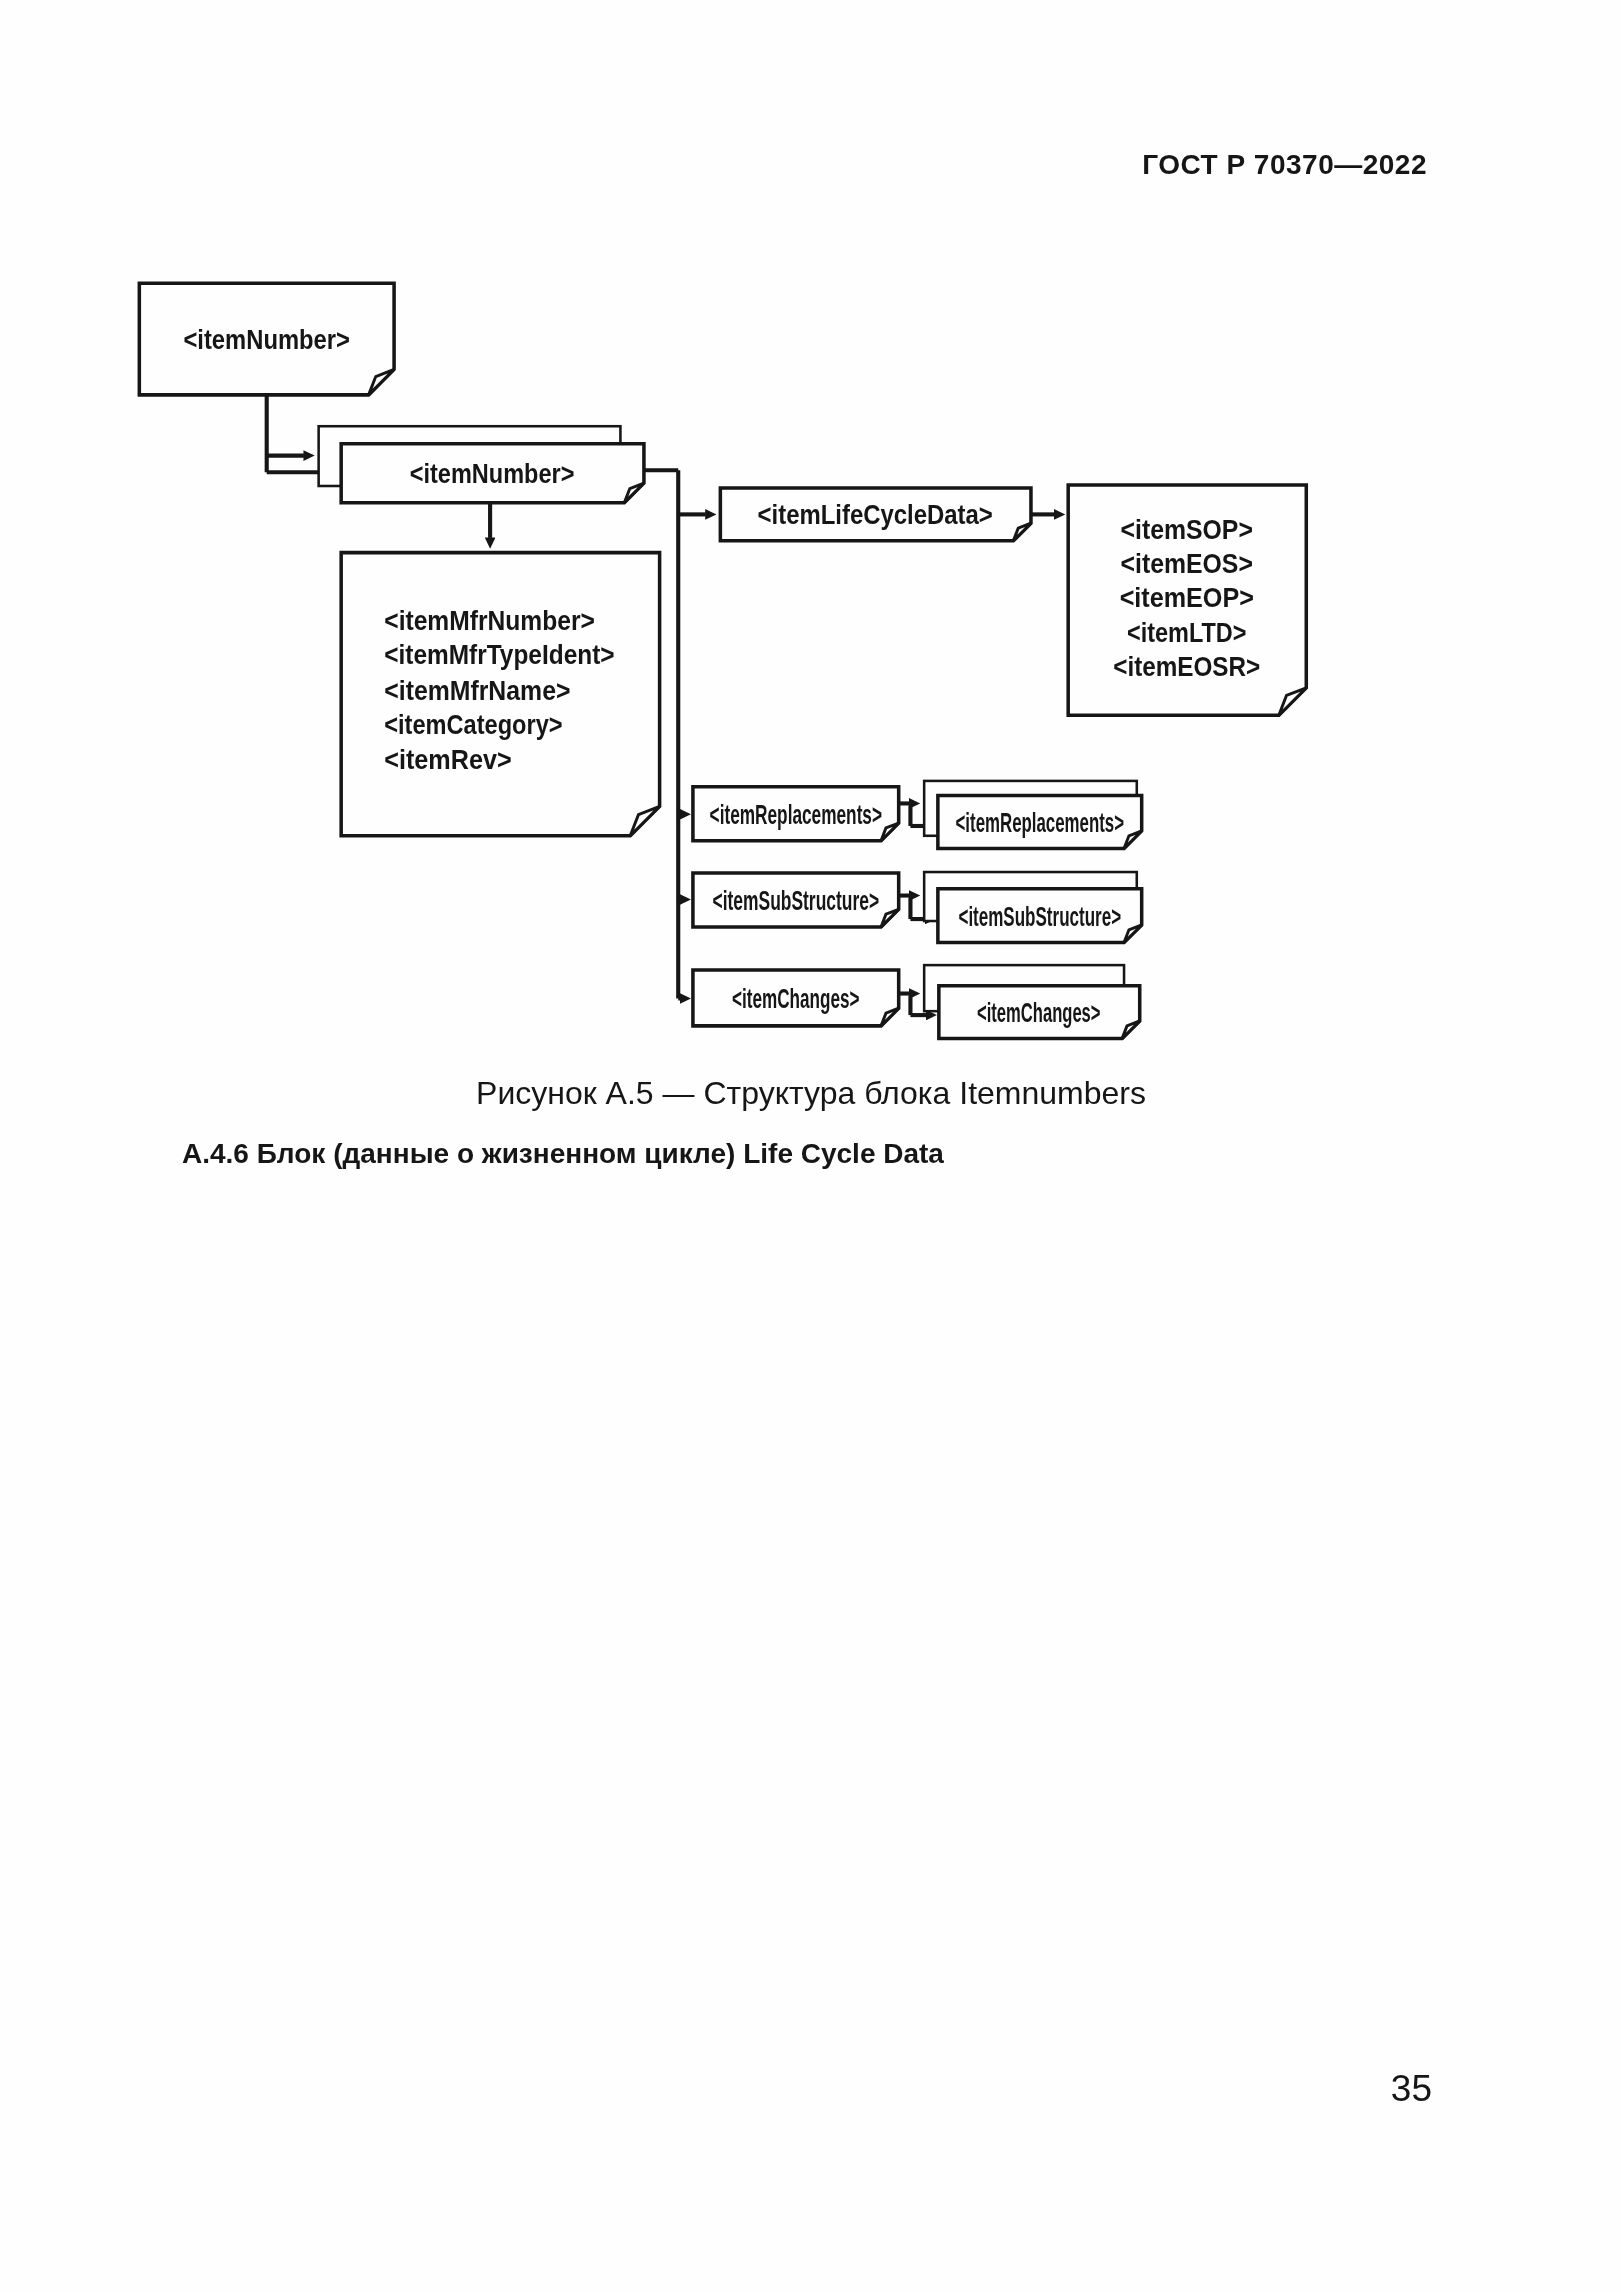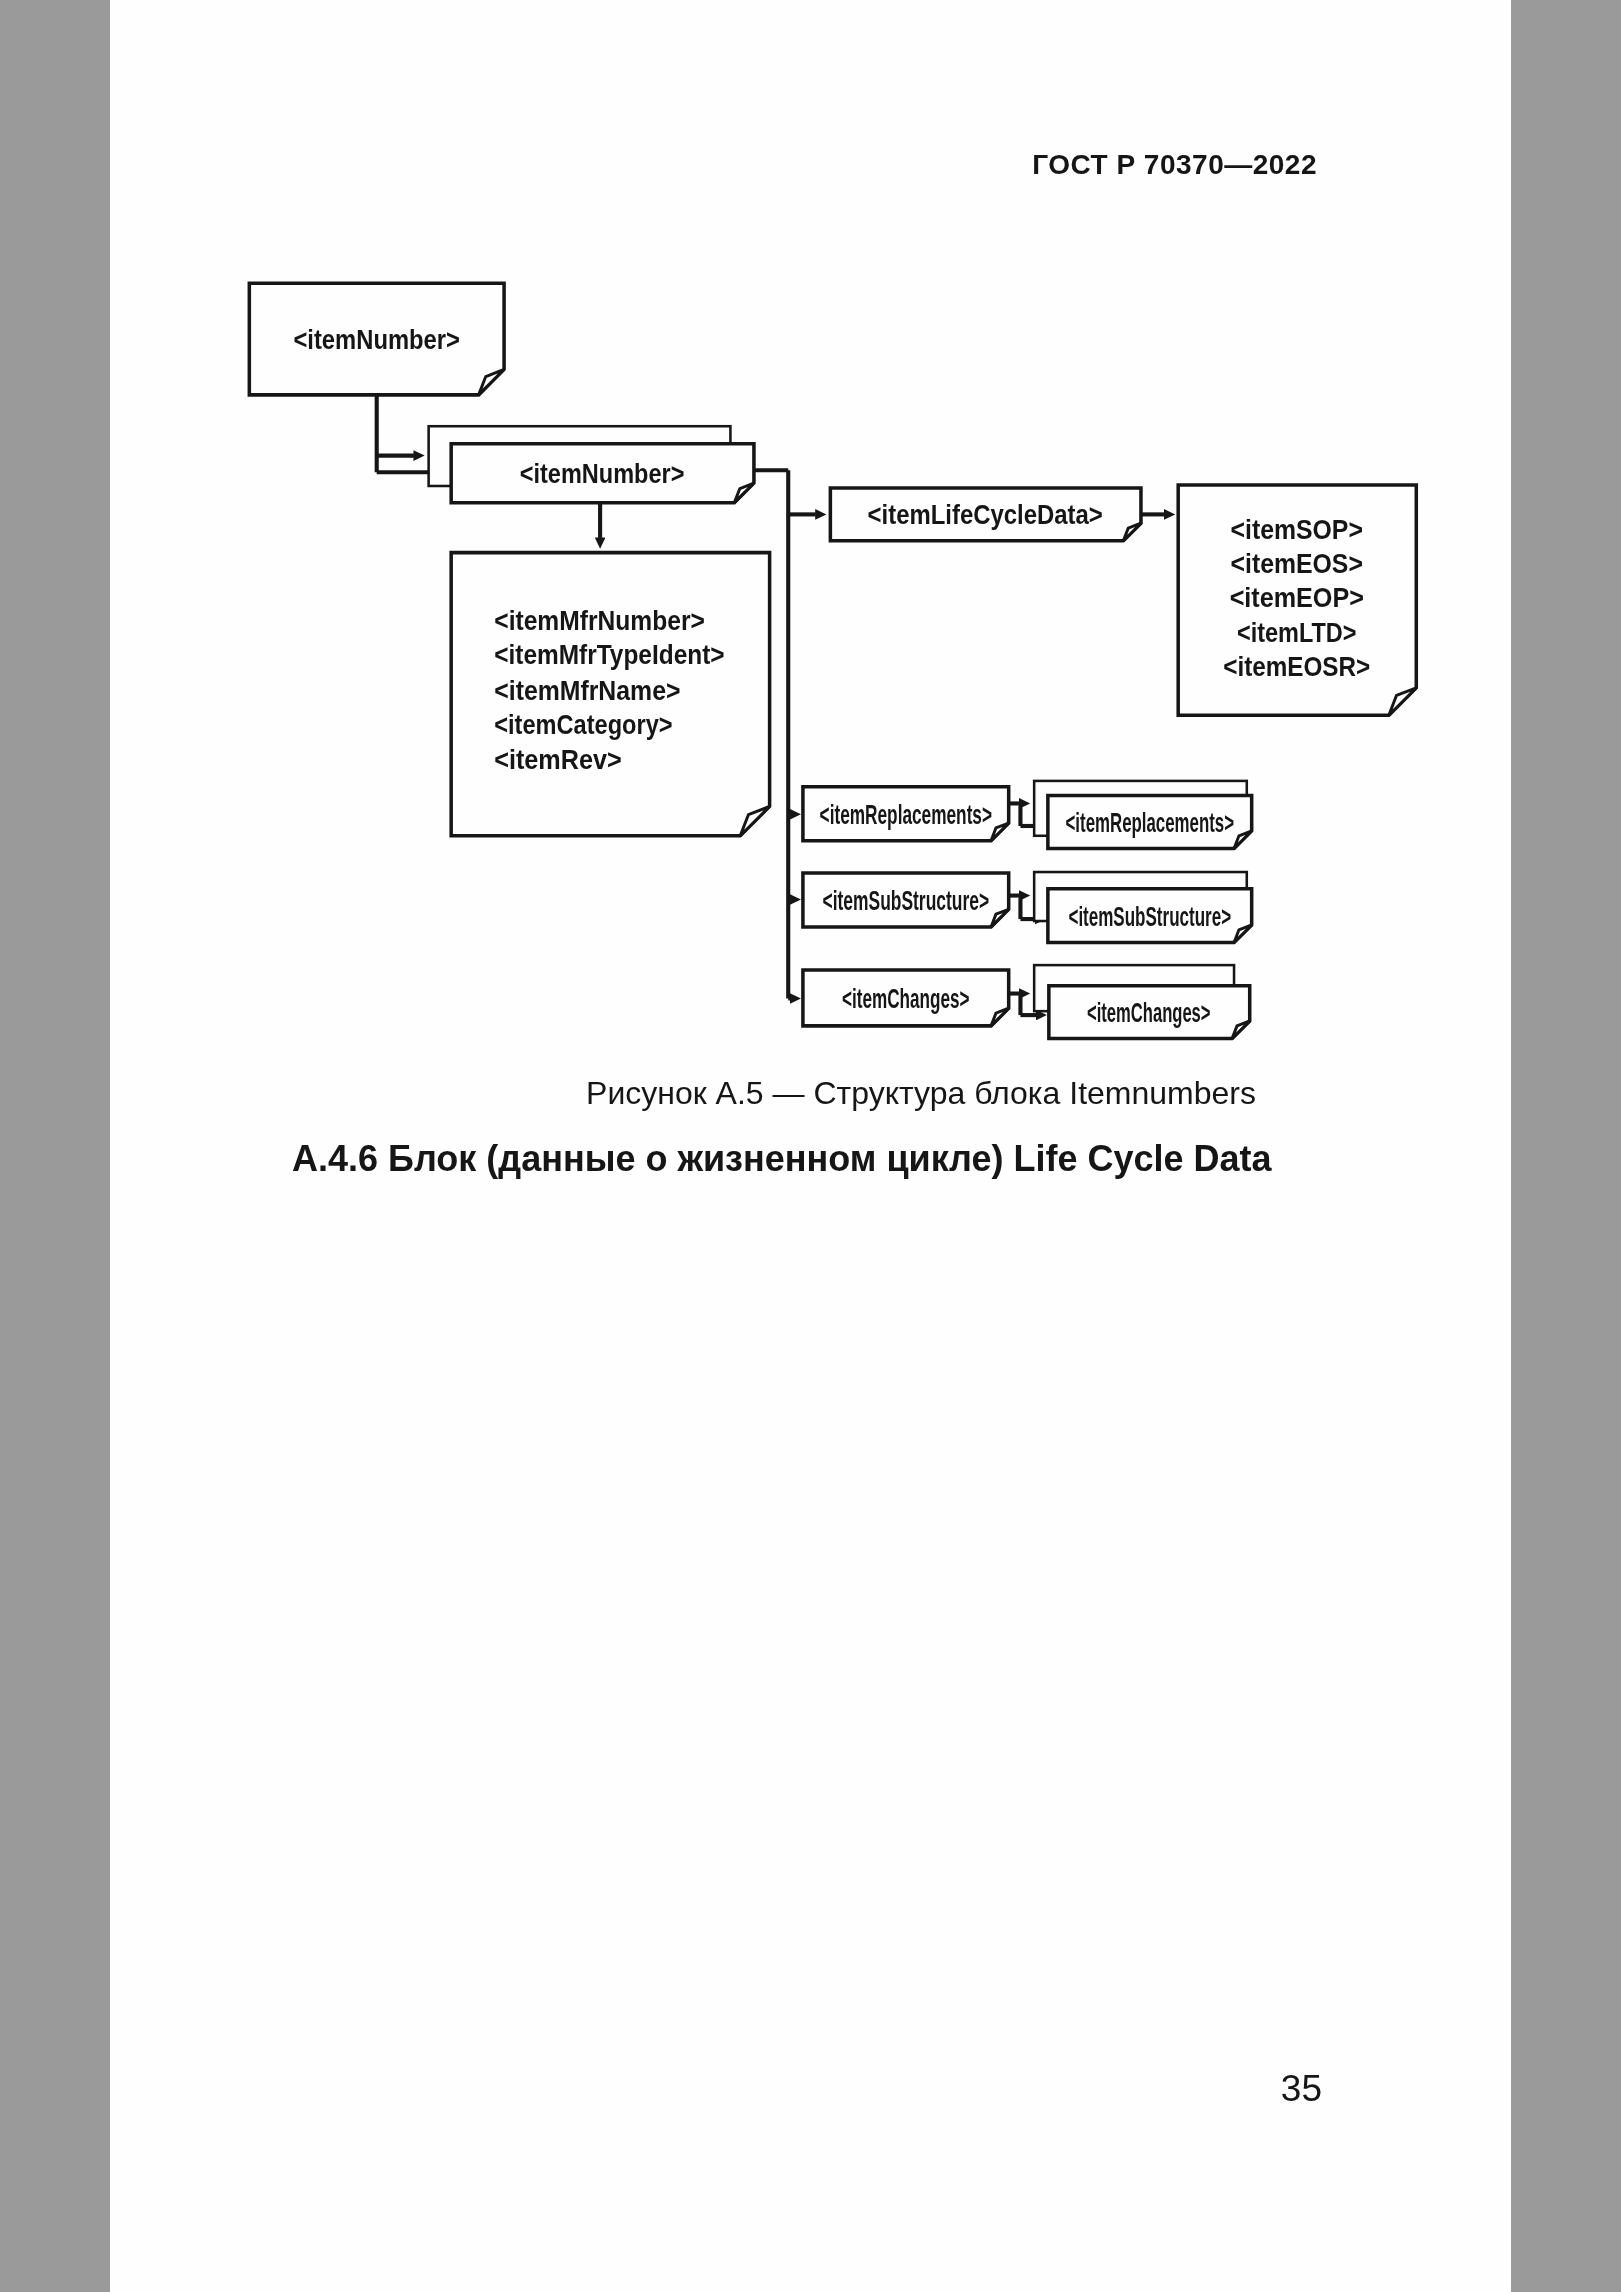--- a/index.html
+++ b/index.html
@@ -1,24 +1,24 @@
 <!DOCTYPE html>
 <html><head>
 <meta charset="utf-8">
 <style>
   html,body{margin:0;padding:0;background:#9a9a9a;}
   .page{
-    position:relative;width:1401px;height:2293px;background:#fefefe;
+    position:relative;width:1621px;height:2293px;background:#fefefe;
     font-family:"Liberation Sans",sans-serif;color:#161616;overflow:hidden;
     margin:0 auto;
   }
   .hdr{position:absolute;top:149px;right:194px;font-size:28px;font-weight:bold;letter-spacing:0.5px;}
   .intro{position:absolute;top:228px;left:182px;font-size:28px;}
   .fig-caption{position:absolute;top:1075px;left:108px;width:1406px;text-align:center;font-size:32px;}
-  .sec-head{position:absolute;top:1138px;left:182px;font-size:36px;font-weight:bold;}
+  .sec-head{position:absolute;top:1138px;left:182px;font-size:28px;font-weight:bold;}
   .body-par{
     position:absolute;top:1172px;left:110px;width:1404px;
     font-size:28px;line-height:34px;text-align:justify;text-indent:73px;
   }
   .pg-num{position:absolute;top:2068px;right:189px;font-size:37px;}
   svg.diagram{position:absolute;top:0;left:0;}
   svg .note{fill:#fefefe;stroke:#161616;stroke-width:3.6;stroke-linejoin:miter;}
   svg .backnote{fill:#fefefe;stroke:#161616;stroke-width:2.6;}
   svg .flap{fill:#fefefe;stroke:#161616;stroke-width:3;stroke-linejoin:miter;}
   svg .conn{fill:none;stroke:#161616;stroke-width:4.2;}

